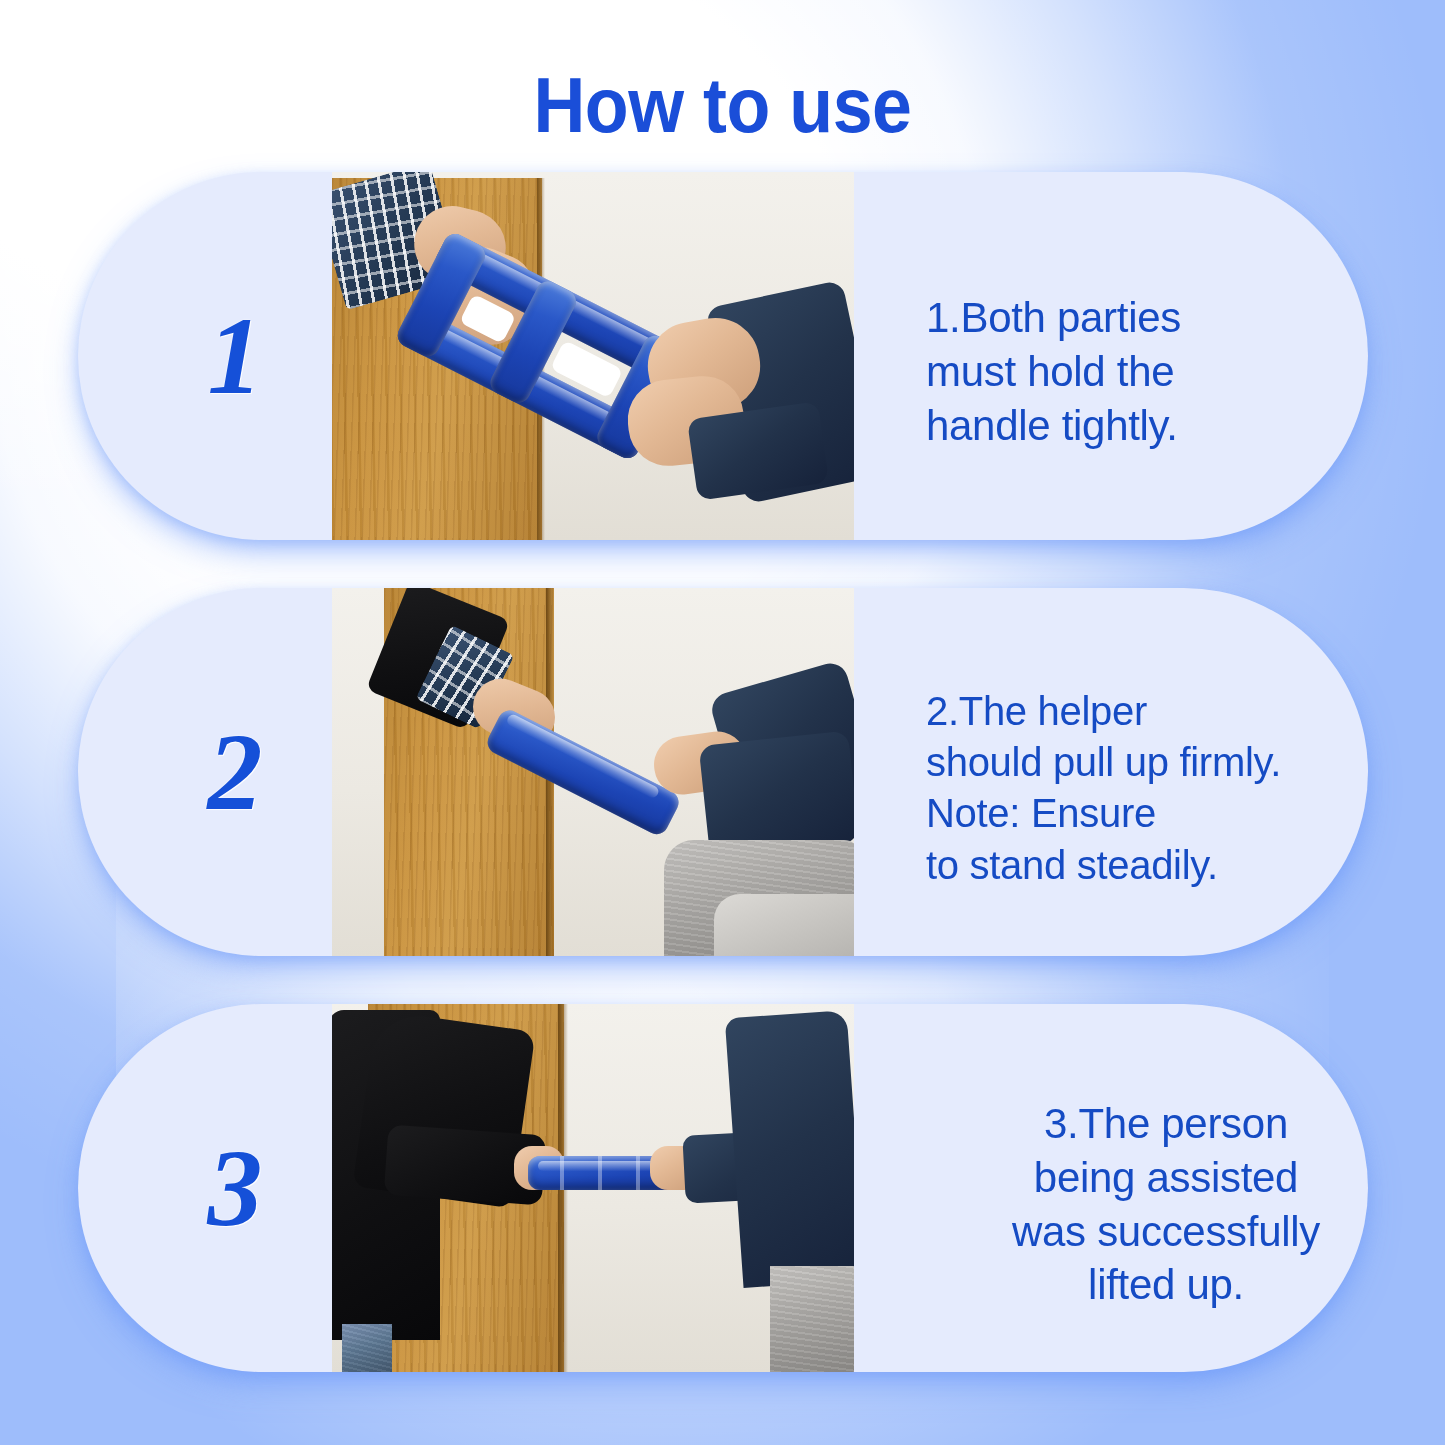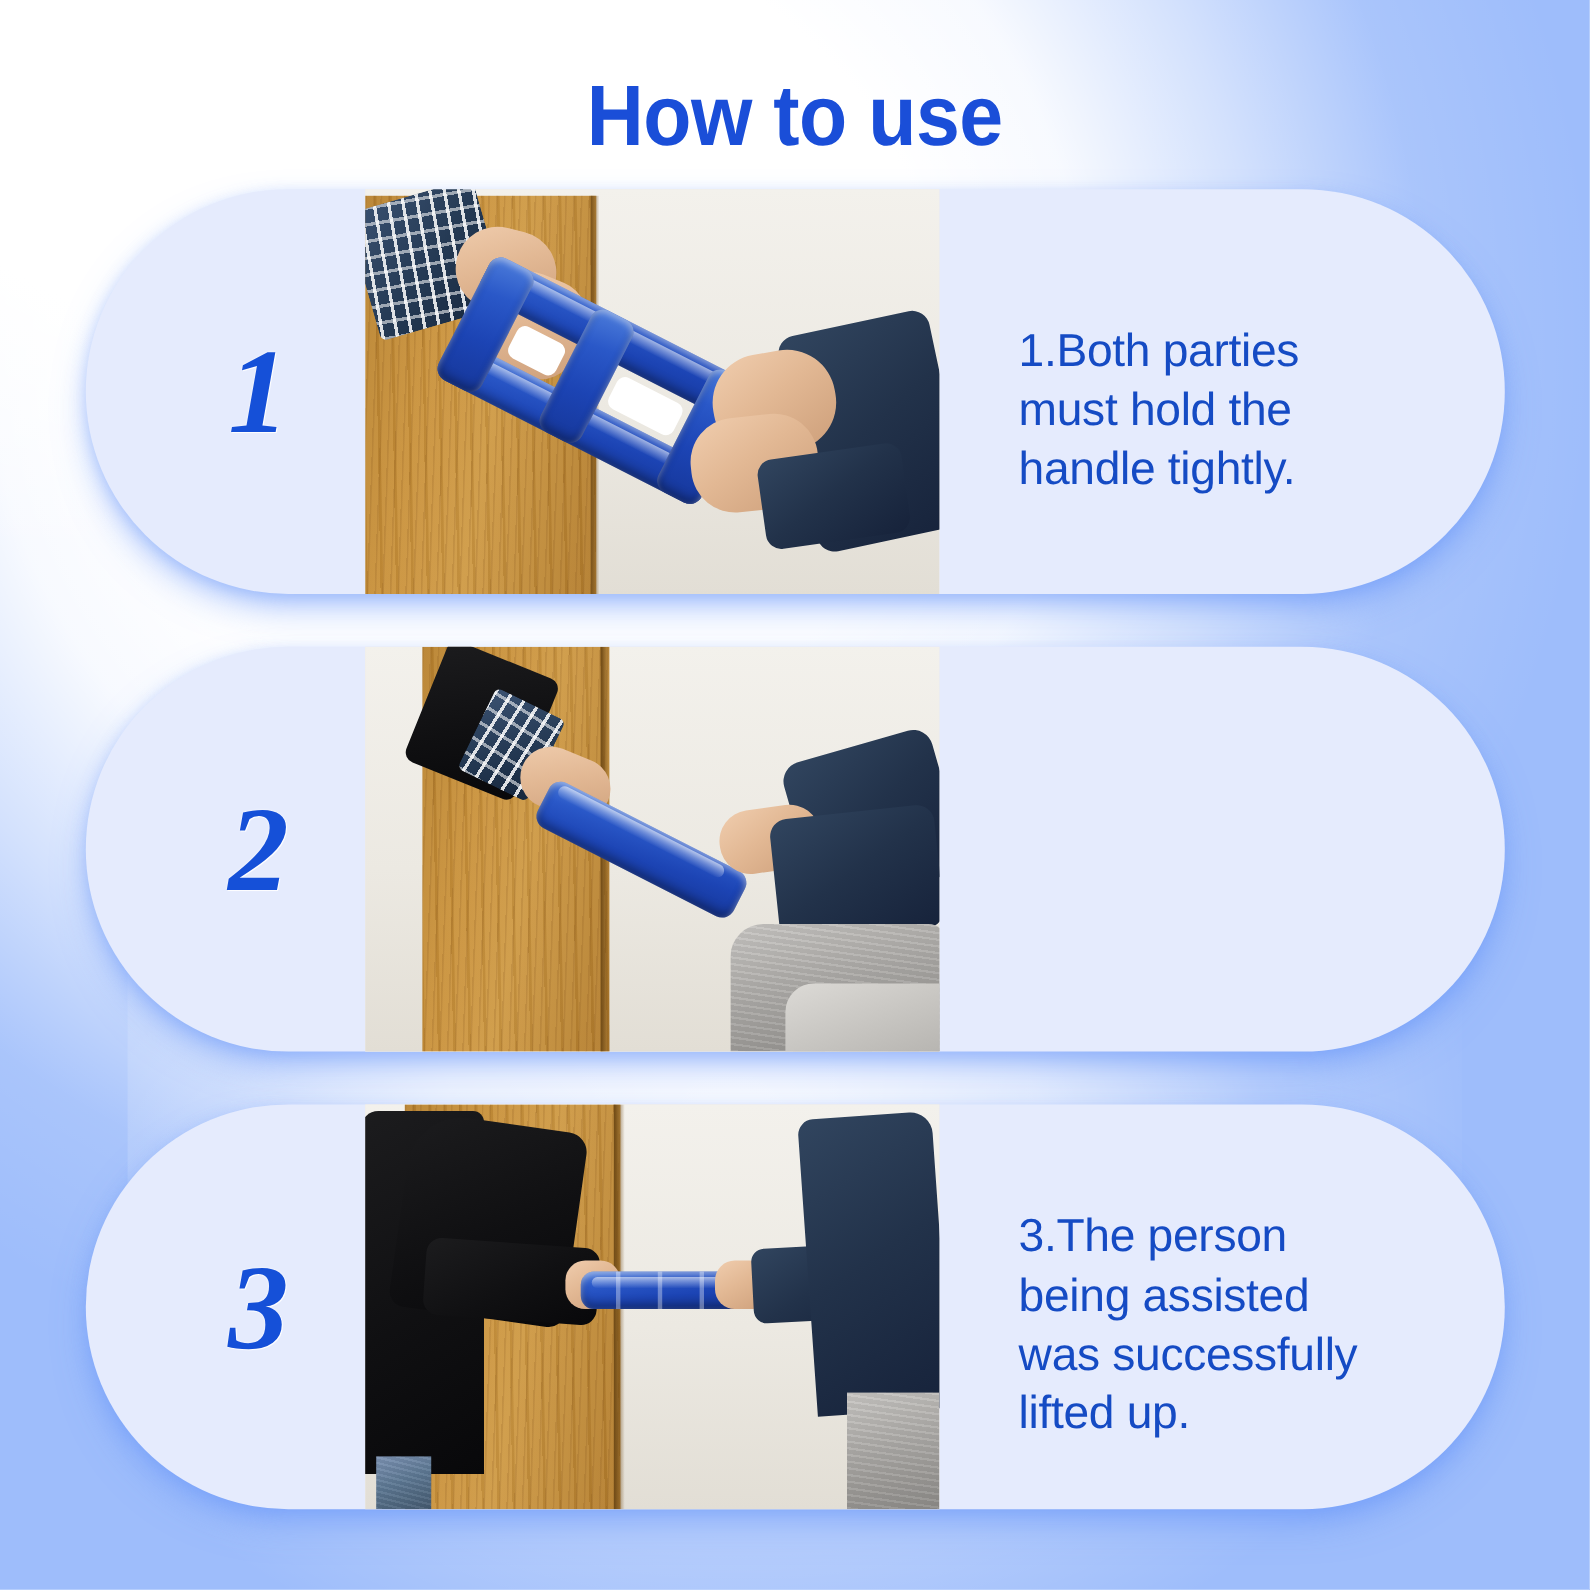--- a/index.html
+++ b/index.html
@@ -203,21 +203,21 @@
     color: #154bc4;
     font-family: "Liberation Sans", sans-serif;
     font-weight: 400;
     font-size: 42px;
     line-height: 1.28;
     letter-spacing: -0.3px;
     white-space: pre-line;
     margin-top: 16px;
   }
   #step-2 .step-text { font-size: 40px; width: 500px; }
-  #step-3 .step-text { font-size: 42px; width: 480px; }
+  #step-3 .step-text { font-size: 42px; width: 480px; text-align: center; }
 </style>
 </head>
 <body>
 
 <div id="infographic">
 
   <div id="bg-glow-a"></div>
   <div id="bg-glow-b"></div>
   <div id="bg-glow-c"></div>
 
@@ -279,20 +279,24 @@
         <div class="handle-hl" style="left:176px;top:124px;width:168px;height:12px;transform:rotate(27deg);transform-origin:0 50%;"></div>
 
         <div class="sleeve-navy" style="left:392px;top:88px;width:140px;height:136px;border-radius:18px;transform:rotate(-16deg);"></div>
         <div class="skin" style="left:322px;top:146px;width:92px;height:58px;border-radius:28px;transform:rotate(-8deg);"></div>
         <div class="sleeve-navy" style="left:372px;top:150px;width:150px;height:112px;border-radius:16px;transform:rotate(-6deg);"></div>
         <div class="greyjeans" style="left:332px;top:252px;width:196px;height:116px;border-radius:30px 16px 0 0;"></div>
         <div style="position:absolute;left:382px;top:306px;width:150px;height:62px;border-radius:26px 6px 0 0;background:linear-gradient(160deg,#dcdad6,#b6b4b0);"></div>
       </div>
     </div>
 
+    <div class="step-text">2.The helper
+should pull up firmly.
+Note: Ensure
+to stand steadily.</div>
   </div>
 
   <div class="step" id="step-3">
     <div class="step-number">3</div>
 
     <div class="photo">
       <div class="photo-inner">
         <div class="wall" style="left:0;top:0;width:522px;height:368px;"></div>
         <div class="wood" style="left:36px;top:0;width:196px;height:368px;"></div>
         <div style="position:absolute;left:226px;top:0;width:10px;height:368px;background:linear-gradient(90deg,#6f4a16,rgba(111,74,22,0));"></div>

